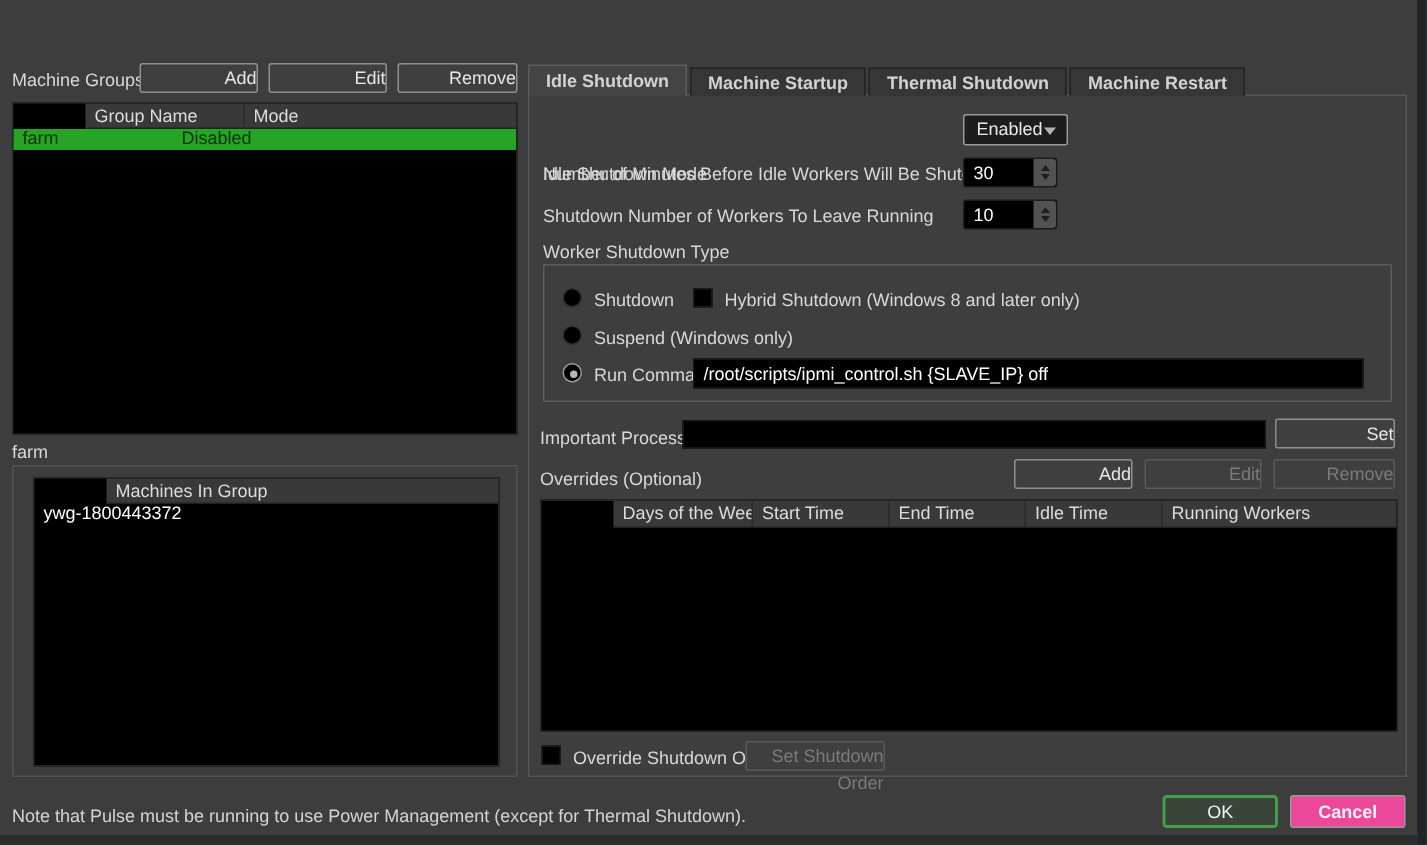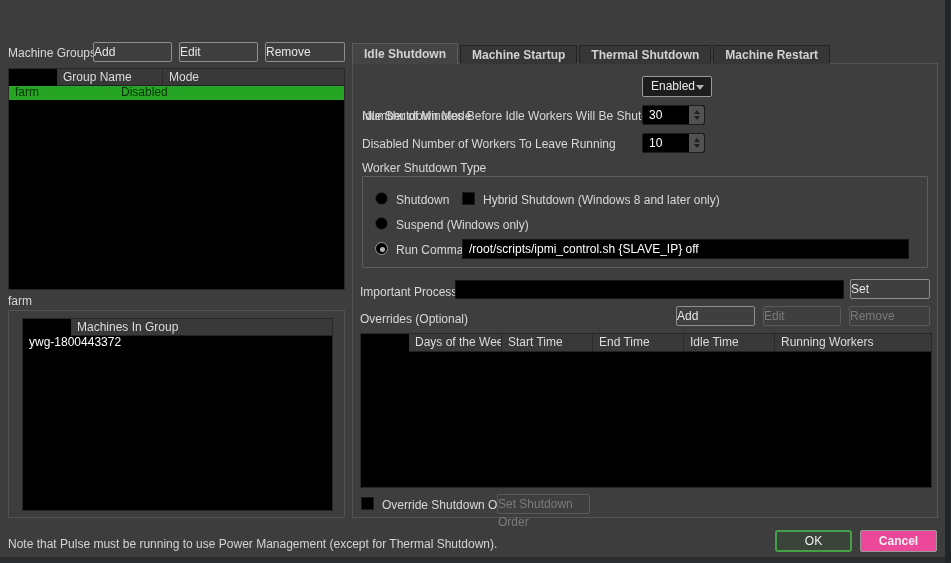--- a/index.html
+++ b/index.html
@@ -15,21 +15,21 @@
 
   
   .titlebar { position:absolute; left:0; top:0; width:945px; height:30px; background:#ffffff; }
   .title-icon { position:absolute; left:10px; top:6px; width:18px; height:18px; }
   .title-text { position:absolute; left:34px; top:8px; font-size:13px; color:#000; }
   .close-btn { position:absolute; left:922px; top:6px; width:18px; height:18px;
                color:#000; font-size:14px; line-height:18px; text-align:center; cursor:default; }
 
   
   .btn { position:absolute; background:#3f3f3f; border:1px solid #8f8f8f; border-radius:2px;
-         color:#e6e6e6; text-align:left; line-height:18px; height:20px; font-size:12px; cursor:default; }
+         color:#e6e6e6; text-align:right; line-height:18px; height:20px; font-size:12px; cursor:default; }
   .btn.disabled { color:#7b7b7b; border-color:#5a5a5a; }
 
   
   .dtable { position:absolute; background:#000; border:1px solid #282828; }
   .dtable .thead { display:flex; background:#393939; border-bottom:1px solid #222;
                    color:#dcdcdc; height:17px; line-height:16px;margin-left:48px; }
   .dtable .thead .th { padding-left:6px; border-right:1px solid #2a2a2a; overflow:hidden; white-space:nowrap; }
   .dtable .thead .th:last-child { border-right:none; }
   .row { display:flex; height:14px; line-height:13px; }
   .row .td { padding-left:6px; overflow:hidden; white-space:nowrap; }
@@ -129,21 +129,21 @@
 
   <div class="lbl" style="left:362px; top:109px;">Number of Minutes Before Idle Workers Will Be Shutdown</div>
   <div class="spin" style="left:642px; top:105px;">
     <input value="30" style="">
     <div class="btns">
       <div class="tri-up"></div>
       <div class="tri-dn"></div>
     </div>
   </div>
 
-  <div class="lbl" style="left:362px; top:137px;">Disabled Number of Workers To Leave Running</div>
+  <div class="lbl" style="left:362px; top:137px;">Shutdown Number of Workers To Leave Running</div>
   <div class="spin" style="left:642px; top:133px;">
     <input value="10" style="">
     <div class="btns">
       <div class="tri-up"></div>
       <div class="tri-dn"></div>
     </div>
   </div>
 
   <div class="lbl" style="left:362px; top:161px;">Worker Shutdown Type</div>
   <div class="groupbox" style="left:362px; top:176px; width:566px; height:92px; border-color:#5d5d5d;"></div>

